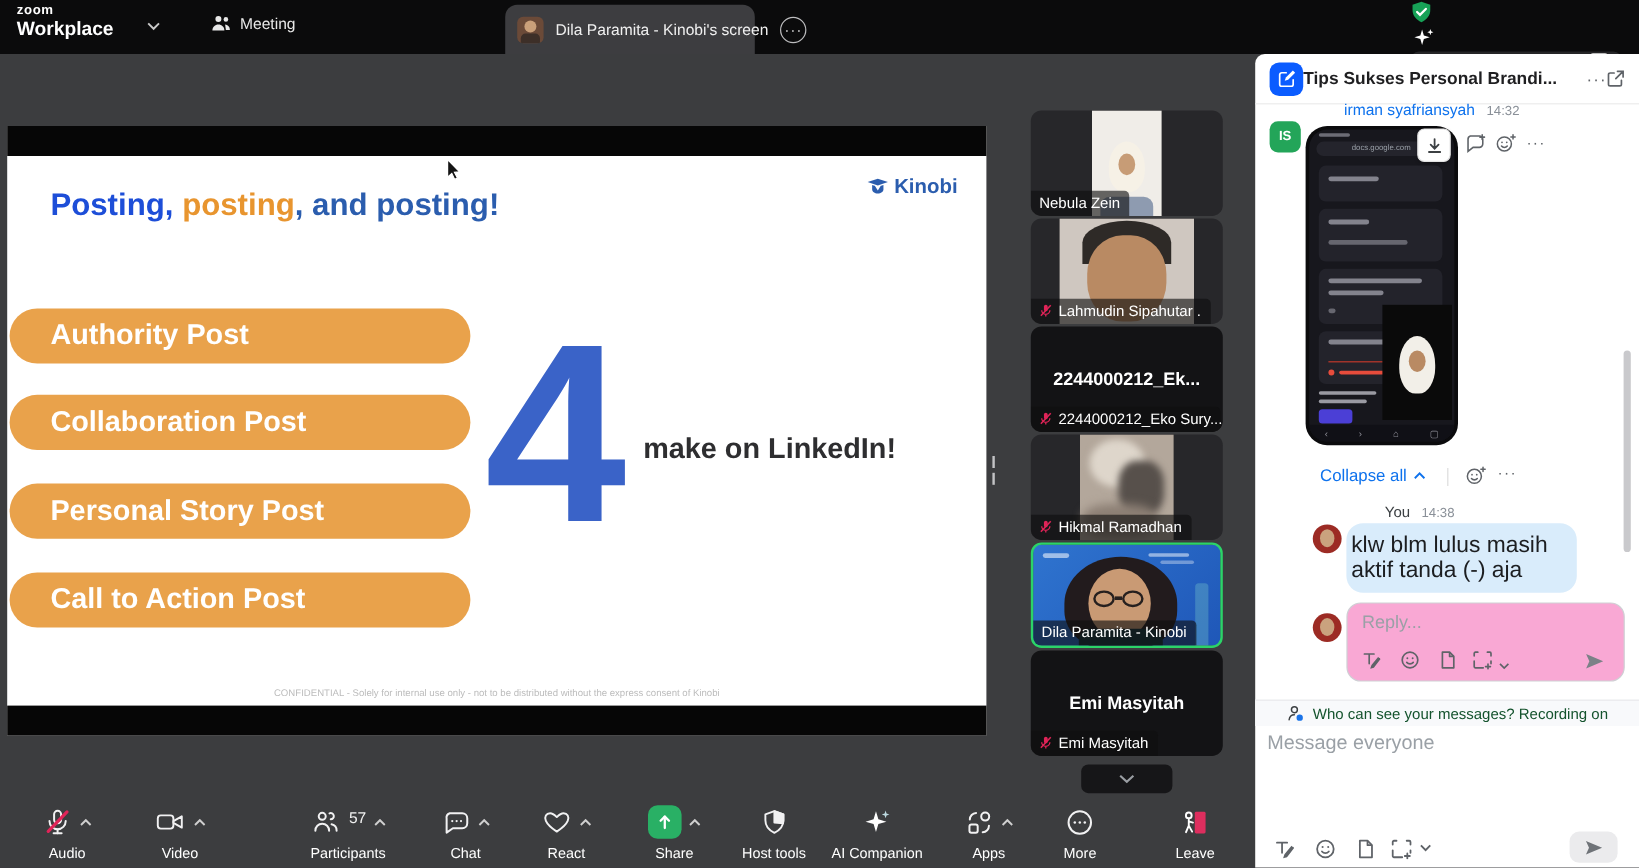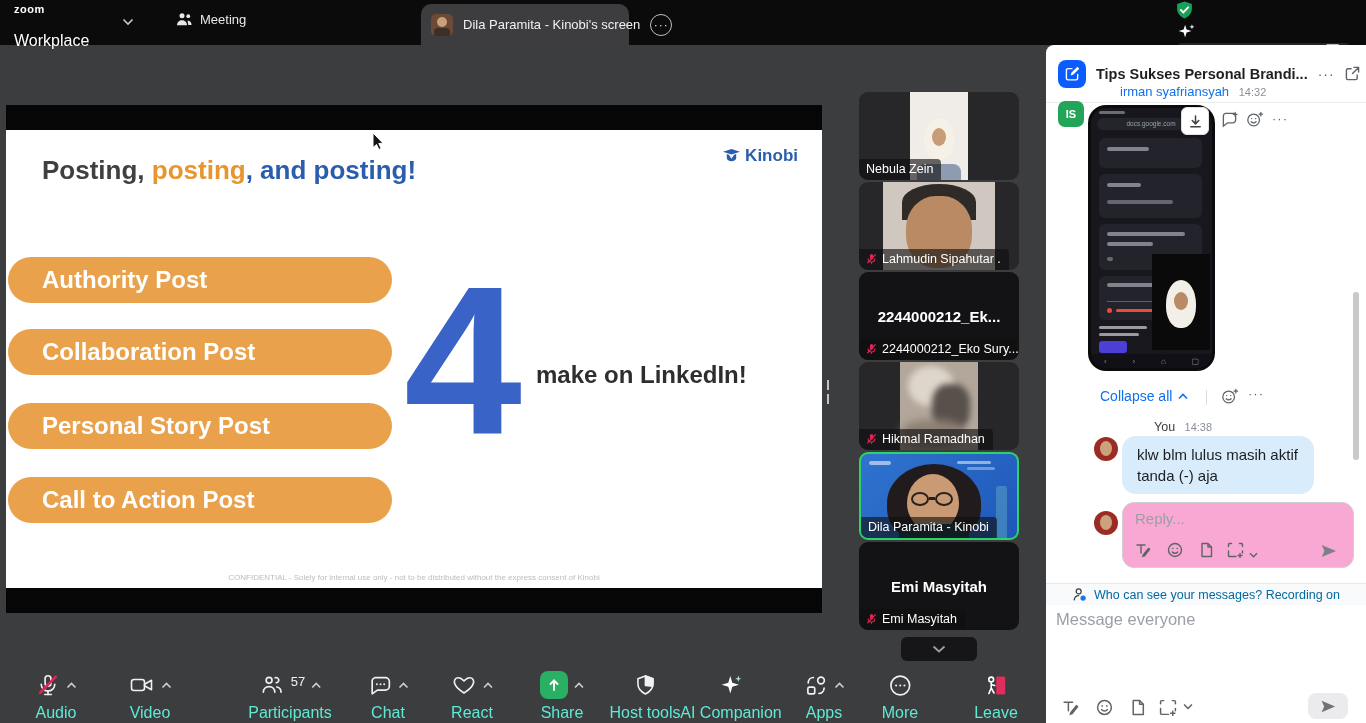--- a/index.html
+++ b/index.html
@@ -4,21 +4,21 @@
 <style>
   * { margin:0; padding:0; box-sizing:border-box; }
   html,body { width:1366px; height:723px; overflow:hidden; background:#3c3d3f;
     font-family:"Liberation Sans", sans-serif; }
   #app { position:absolute; left:0; top:0; width:1366px; height:723px; background:#3c3d3f; }
 
   
   .titlebar { position:absolute; left:0; top:0; width:1366px; height:45px; background:#0b0b0c; }
   .zoom-logo { position:absolute; left:14px; top:4px; color:#fff; line-height:1; }
   .zoom-logo .l1 { font-size:11px; font-weight:bold; letter-spacing:.5px; }
-  .zoom-logo .l2 { font-size:16px; font-weight:normal; margin-top:18px; }
+  .zoom-logo .l2 { font-size:16px; font-weight:bold; margin-top:2px; }
   .logo-caret { position:absolute; left:122px; top:18px; }
   .meeting-tab { position:absolute; left:176px; top:12px; display:flex; align-items:center; gap:7px;
     color:#e8e8e8; font-size:13px; }
   .share-tab { position:absolute; left:421px; top:4px; width:208px; height:41px; background:#3d3d40;
     border-radius:10px 10px 0 0; display:flex; align-items:center; padding:0 10px; gap:10px; }
   .tab-avatar { width:22px; height:22px; border-radius:5px; background:#6b4a38; position:relative; overflow:hidden; flex:none;}
   .tab-avatar .head{position:absolute;left:6px;top:3px;width:10px;height:10px;border-radius:50%;background:#caa07a;}
   .tab-avatar .body{position:absolute;left:3px;bottom:0;width:16px;height:8px;border-radius:4px 4px 0 0;background:#3d2f28;}
   .share-tab .lbl { color:#f0f0f0; font-size:13px; white-space:nowrap; flex:1; }
   .tab-more { width:22px; height:22px; border-radius:50%; border:1.4px solid #bdbdbf; color:#e6e6e6;
@@ -61,29 +61,29 @@
   .strip { position:absolute; top:0; bottom:0; left:50%; transform:translateX(-50%); }
   .tiles-collapse { position:absolute; left:901px; top:637px; width:76px; height:24px; background:#161618;
     border-radius:6px; display:flex; align-items:center; justify-content:center; }
 
   
   .toolbar { position:absolute; left:0; top:665px; width:1046px; height:58px; }
   .tb { position:absolute; top:6px; transform:translateX(-50%); display:flex; flex-direction:column;
     align-items:center; gap:5px; }
   .tb .row { display:flex; align-items:flex-start; gap:6px; height:28px; align-items:center;}
   .tb .cnt { color:#f0f0f0; font-size:13px; margin-top:-8px; }
-  .tb .lbl { color:#5eead4; font-size:16px; white-space:nowrap; }
+  .tb .lbl { color:#ffffff; font-size:12px; white-space:nowrap; }
   .share-box { width:28px; height:28px; border-radius:8px; background:#29b065; display:flex;
     align-items:center; justify-content:center; }
 
   
   .chat { position:absolute; left:1046px; top:45px; width:320px; height:678px; background:#fff;
     border-radius:8px 0 0 0; color:#202124; }
-  .chat-header { position:absolute; left:0; top:0; width:320px; height:58px; border-bottom:1px solid #ececec;
-    display:flex; align-items:center; padding:0 12px; gap:10px; }
+  .chat-header { position:absolute; left:0; top:0; width:320px; height:42px; border-bottom:1px solid #ececec;
+    display:flex; align-items:center; padding:0 12px; }
   .chat-app-icon { width:28px; height:28px; border-radius:8px; background:#0b5cff; display:flex;
     align-items:center; justify-content:center; flex:none; }
   .chat-title { font-size:14.5px; font-weight:bold; color:#1f1f21; white-space:nowrap; flex:1; }
   .hd-ic { color:#5f6368; display:flex; align-items:center; }
   .msg-meta { position:absolute; font-size:13px; color:#0e72ed; white-space:nowrap;padding-left:24px; }
   .msg-meta .time { color:#8a9098; font-size:11px; margin-left:6px; }
   .avatar-sq { position:absolute; width:26px; height:26px; border-radius:7px; background:#23a559; color:#fff;
     font-size:11px; font-weight:bold; display:flex; align-items:center; justify-content:center; }
   .avatar-round { position:absolute; width:24px; height:24px; border-radius:50%; background:#9c2b24; overflow:hidden; }
   .avatar-round i { position:absolute; left:6px; top:4px; width:12px; height:15px; border-radius:50%; background:#caa27e; }
@@ -92,31 +92,31 @@
   .chat-img .screen { position:relative; width:100%; height:100%; border-radius:15px; background:#17171d; overflow:hidden; }
   .bar { background:#83838d; border-radius:2px; height:4px; }
   .blk { position:absolute; left:8px; width:103px; background:#23232b; border-radius:6px; }
   .dl-btn { position:absolute; left:135px; top:62px; width:28px; height:28px; background:#fff; border:1px solid #e2e2e2;
     border-radius:6px; box-shadow:0 1px 3px rgba(0,0,0,.18); display:flex; align-items:center; justify-content:center; }
   .hover-ic { position:absolute; top:66px; color:#5f6368; }
   .collapse-link { position:absolute; left:54px; top:343px; color:#0e72ed; font-size:14px; display:flex;
     align-items:center; gap:6px; }
   .v-div { position:absolute; left:160px; top:345px; width:1px; height:15px; background:#ddd; }
   .bubble { position:absolute; left:76px; top:391px; width:192px; background:#d9ecfb; border-radius:14px;
-    padding:8px 15px; font-size:15px; color:#1c1e21; line-height:21px; }
+    padding:8px 4px; font-size:19px; color:#1c1e21; line-height:21px; }
   .composer { position:absolute; left:76px; top:457px; width:232px; height:66px; border:1.5px solid #cfcfd4;
     border-radius:12px; background:#f9a8d4; }
   .composer input { position:absolute; left:12px; top:7px; width:200px; border:none; outline:none;
     font-size:15px; font-family:inherit; color:#202124; background:transparent; }
   .composer input::placeholder, .compose-input::placeholder { color:#9aa0a6; }
   .comp-ic { position:absolute; bottom:9px; color:#5f6368; }
   .chat-scrollbar { position:absolute; left:307px; top:247px; width:6px; height:168px; background:#c9c9cc; border-radius:3px; }
   .notice { position:absolute; left:0; top:538px; width:320px; height:22px; background:#f8f9fb;
     border-top:1px solid #e9e9ec; display:flex; align-items:center; justify-content:center; gap:6px;
-    font-size:12.5px; color:#0369a1; }
+    font-size:12.5px; color:#14532d; }
   .compose-input { position:absolute; left:10px; top:565px; width:290px; border:none; outline:none;
     font-size:16.5px; font-family:inherit; background:transparent; color:#202124; }
   .bot-ic { position:absolute; top:654px; color:#5f6368; }
   .send-btn { position:absolute; left:262px; top:648px; width:40px; height:26px; background:#ebebed;
     border-radius:8px; display:flex; align-items:center; justify-content:center; }
   svg { display:block; }
 </style>
 </head>
 <body>
 
@@ -193,21 +193,21 @@
             <line x1="1" y1="1" x2="12" y2="12"></line>
             <line x1="12" y1="1" x2="1" y2="12"></line>
           </svg>
       </div>
     </div>
   </div>
 
   <div class="share-screen">
     <div class="slide-black-top"></div>
     <div class="slide-black-bottom"></div>
-    <div class="slide-title"><span style="color:#404040">Posting, </span><span style="color:#E8952F">posting</span><span style="color:#2B5DAE">, and posting!</span></div>
+    <div class="slide-title"><span style="color:#1d4ed8">Posting, </span><span style="color:#E8952F">posting</span><span style="color:#2B5DAE">, and posting!</span></div>
     <div class="brand-logo">
       <span>
         <svg width="19" height="16" viewBox="0 0 20 17">
             <path d="M1 4l9-3 9 3-9 3z" fill="#2b5dae"></path>
             <path d="M5 6.5v4c0 2 2.2 3.5 5 3.5s5-1.5 5-3.5v-4l-5 1.7z" fill="#2b5dae"></path>
             <path d="M7.5 7.5l2.5 4 2.5-4" fill="#fff"></path>
           </svg>
       </span>
       <span>Kinobi</span>
     </div>

